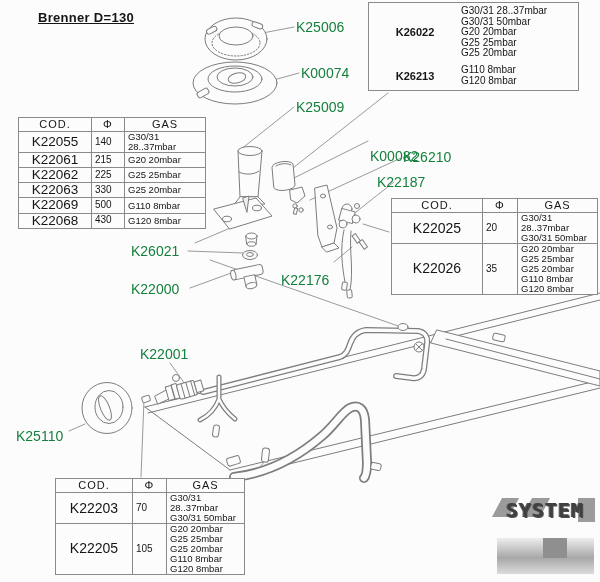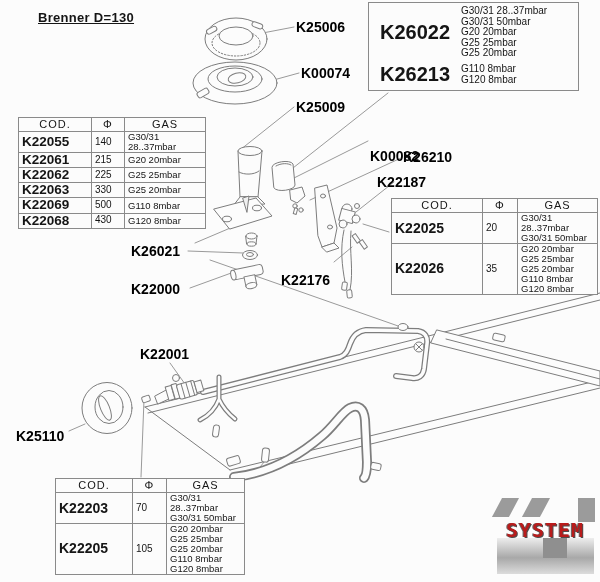--- a/index.html
+++ b/index.html
@@ -4,56 +4,56 @@
 <style>
   html,body{margin:0;padding:0;}
   body{width:600px;height:582px;position:relative;background:#fcfcfc;
        font-family:"Liberation Sans", sans-serif;color:#151515;overflow:hidden;}
   #page{position:absolute;inset:0;width:600px;height:582px;}
   svg.art{position:absolute;left:0;top:0;width:600px;height:582px;}
 
   .title{position:absolute;left:38px;top:10px;font-size:13px;font-weight:bold;
          text-decoration:underline;letter-spacing:.3px;}
 
-  .plabel{position:absolute;font-size:14px;font-weight:bold;white-space:nowrap;color:#000000;}
+  .plabel{position:absolute;font-size:14px;font-weight:normal;white-space:nowrap;color:#15803d;}
 
   table.parts{border-collapse:collapse;background:#fcfcfc;padding-left:17px;}
   table.parts td,table.parts th{border:1px solid #8a8a8a;padding:0 3px;line-height:1.05;}
   table.parts th{font-weight:normal;font-size:11px;letter-spacing:1px;text-align:center;height:13px;}
-  td.code{font-size:13px;font-weight:bold;text-align:left;padding-left:5px;}
+  td.code{font-size:13px;font-weight:normal;text-align:center;padding-left:5px;}
   td.phi{font-size:10px;text-align:left;}
   td.gas{font-size:9.5px;text-align:left;white-space:pre-line;}
   #tbl-left{position:absolute;left:18px;top:117px;width:188px;}
   #tbl-left td{height:13px;}
   #tbl-left td.code{font-size:13.5px;}
   #tbl-right{position:absolute;left:391px;top:198px;width:207px;}
   #tbl-right td.code{font-size:14px;}
   #tbl-bottom{position:absolute;left:55px;top:478px;width:190px;}
   #tbl-bottom td.code{font-size:14px;}
 
   
   #kit{position:absolute;left:368px;top:2px;width:211px;height:89px;
        border:1px solid #8a8a8a;background:#fcfcfc;box-sizing:border-box;
        display:flex;flex-direction:column;justify-content:space-between;padding:3px 0 4px 0;}
   .kit-row{display:flex;align-items:center;}
-  .kit-code{width:92px;text-align:center;font-size:20px;font-weight:bold;}
+  .kit-code{width:92px;text-align:center;font-size:11px;font-weight:bold;}
   .kit-gas{font-size:10px;line-height:10.5px;white-space:pre-line;}
 
   
   #wm{position:absolute;left:493px;top:494px;width:104px;height:84px;}
   .wm-blk{position:absolute;background:#9b9b9b;}
   #wm .p1{left:4px;top:4px;width:17px;height:19px;transform:skewX(-28deg);}
   #wm .p2{left:34px;top:4px;width:18px;height:19px;transform:skewX(-28deg);}
   #wm .p3{left:85px;top:4px;width:17px;height:24px;}
   #wm .base{left:4px;top:44px;width:97px;height:36px;
             background:linear-gradient(#ededed,#a8a8a8 55%,#dcdcdc);}
   #wm .notch{left:50px;top:44px;width:24px;height:20px;background:#8f8f8f;}
-  #wm .txt{position:absolute;left:1px;top:24px;width:102px;text-align:center;
+  #wm .txt{position:absolute;left:1px;top:4px;width:102px;text-align:center;
            font-family:"DejaVu Sans Mono",monospace;font-size:20px;font-weight:bold;
-           letter-spacing:1px;color:#b91c1c;
+           letter-spacing:1px;color:#404040;
            text-shadow:1px 1px 0 #4e4e4e,-1px 0 0 #6a6a6a;}
 </style>
 </head>
 <body>
 
 <div id="page">
 
 <svg class="art" viewBox="0 0 600 582" fill="none" stroke="#7d7d7d" stroke-width="1" stroke-linecap="round" stroke-linejoin="round">
 
   <g stroke="#9a9a9a">

